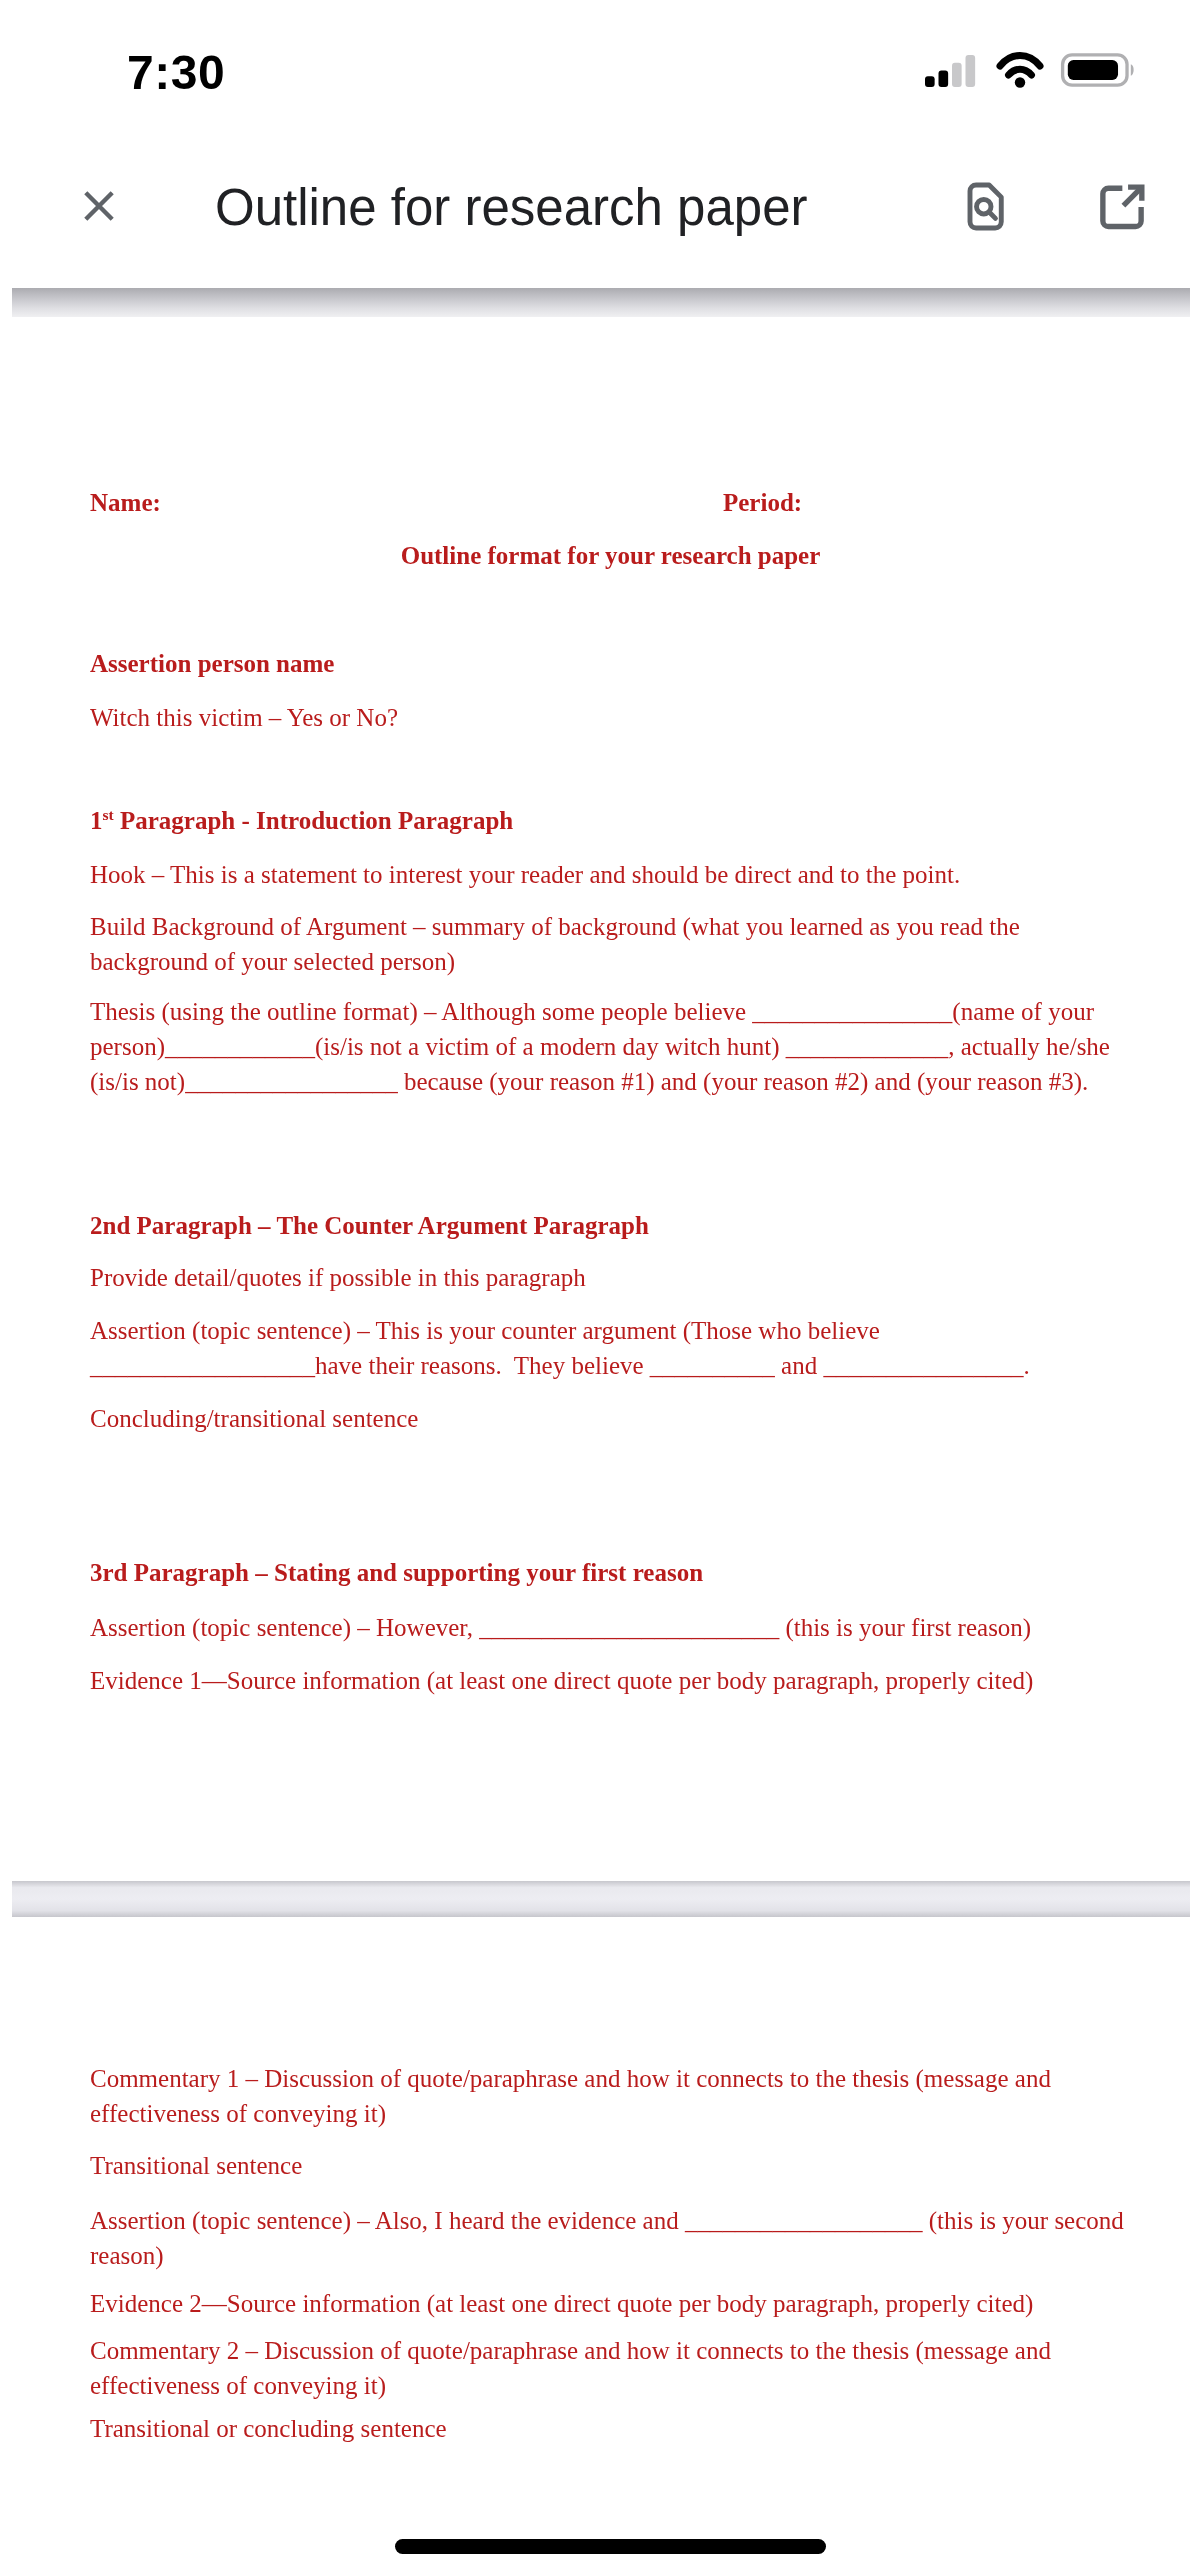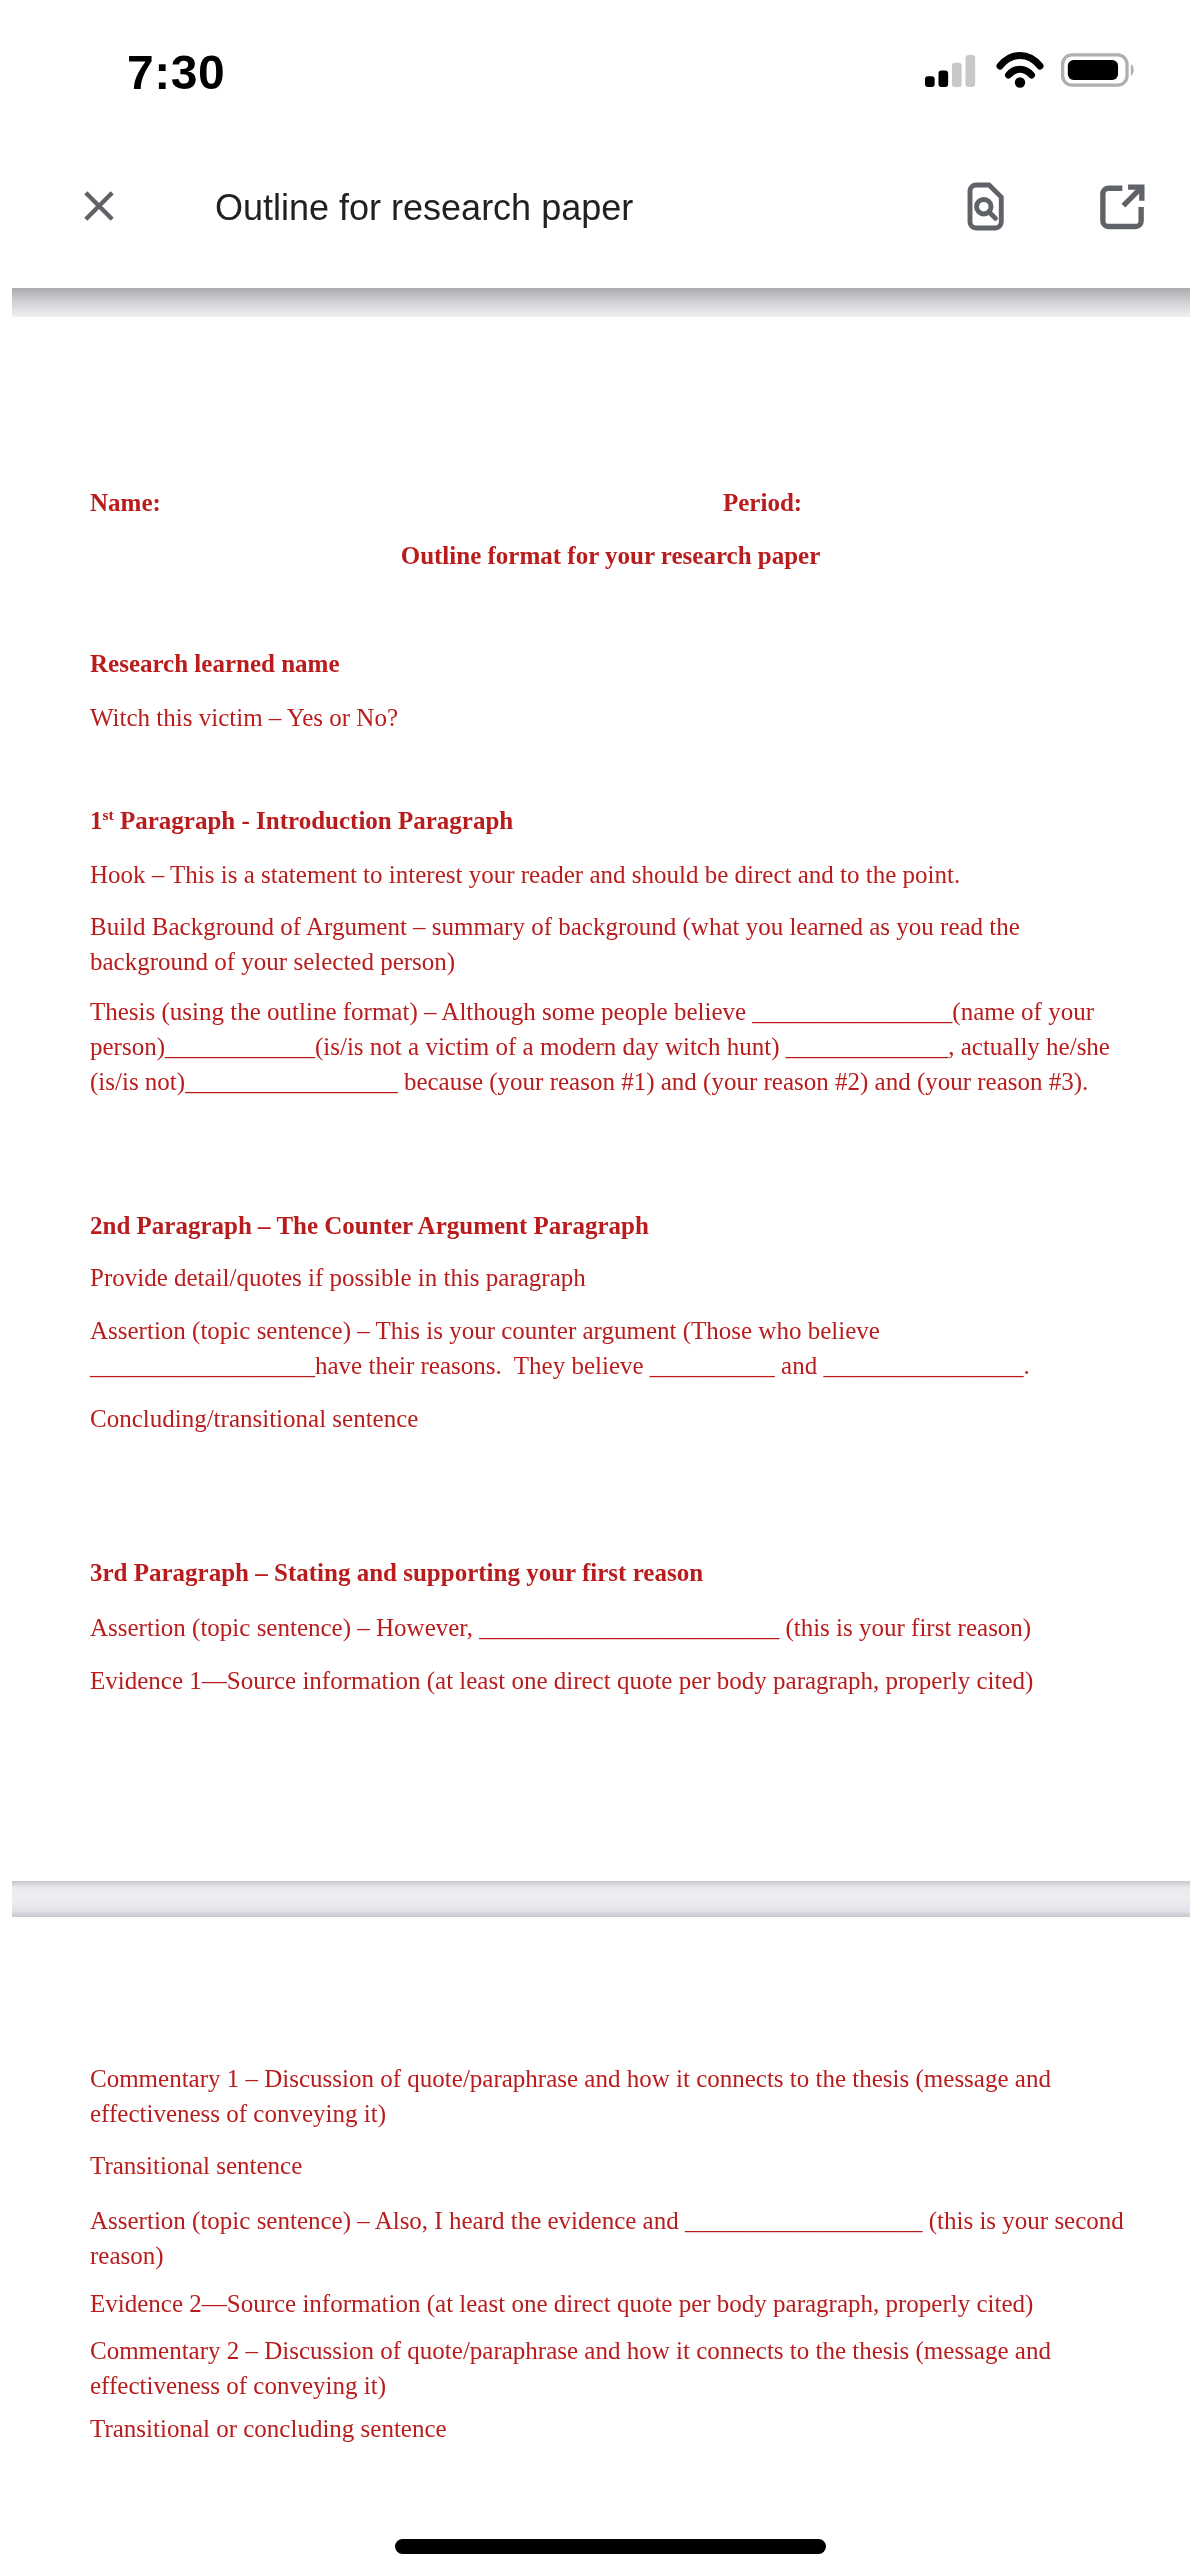--- a/index.html
+++ b/index.html
@@ -16,21 +16,21 @@
   }
   .status-time { font-size: 48px; font-weight: 700; color: #000; letter-spacing: 0.5px; }
   .status-icons { display: flex; align-items: center; gap: 16.3px; }
 
   
   .app-header {
     height: 161px; display: flex; align-items: center; background: #fff; padding: 0 52px 0 65px;
   }
   .icon-btn { background: none; border: none; padding: 0; display: flex; align-items: center; justify-content: center; cursor: pointer; }
   .app-title {
-    font-size: 36px; color: #202124; font-weight: 400; margin-left: 94px;
+    font-size: 51px; color: #202124; font-weight: 400; margin-left: 94px;
     white-space: nowrap; overflow: hidden; flex: 1 1 auto; text-align: left;
   }
   .header-actions { display: flex; align-items: center; gap: 82px; margin-left: 19px; }
 
   .toolbar-shadow {
     height: 29px;
     background: linear-gradient(to bottom, #ababb0 0%, #c6c6cb 35%, #dfdfe3 70%, #f0f0f2 100%);
   }
 
   
@@ -142,21 +142,21 @@
   <div class="doc">
 
     <div class="page page-1">
       <div class="doc-col">
         <div class="name-period-row b">
           <span>Name:</span>
           <span class="period-label">Period:</span>
         </div>
         <div class="para b center mt-s">Outline format for your research paper</div>
 
-        <div class="para b mt-76">Research learned name</div>
+        <div class="para b mt-76">Assertion person name</div>
         <div class="para mt-20">Witch this victim – Yes or No?</div>
 
         <div class="para b mt-71"><span>1</span><span class="sup">st</span><span> Paragraph - Introduction Paragraph</span></div>
         <div class="para mt-20">Hook – This is a statement to interest your reader and should be direct and to the point.</div>
         <div class="para mt-18">Build Background of Argument – summary of background (what you learned as you read the background of your selected person)</div>
         <div class="para mt-16">Thesis (using the outline format) – Although some people believe ________________(name of your person)____________(is/is not a victim of a modern day witch hunt) _____________, actually he/she (is/is not)_________________ because (your reason #1) and (your reason #2) and (your reason #3).</div>
 
         <div class="para b mt-114">2nd Paragraph – The Counter Argument Paragraph</div>
         <div class="para mt-18">Provide detail/quotes if possible in this paragraph</div>
         <div class="para mt-s">Assertion (topic sentence) – This is your counter argument (Those who believe __________________have their reasons.  They believe __________ and ________________.</div>

